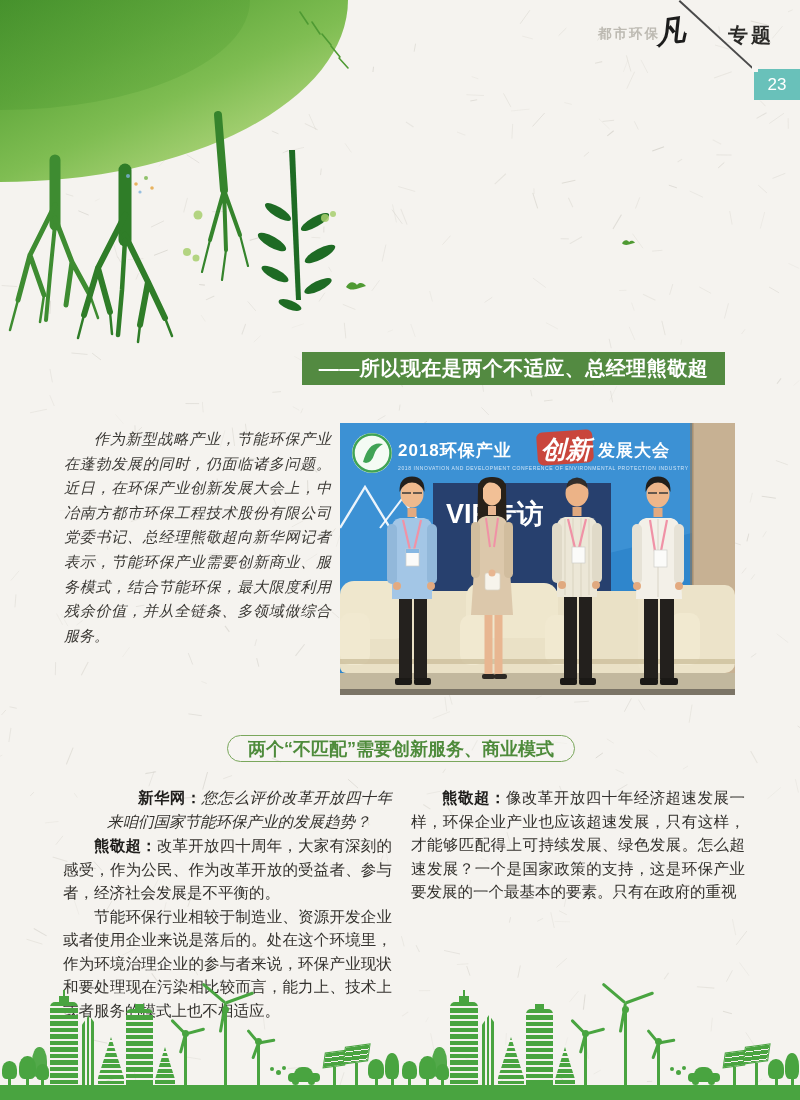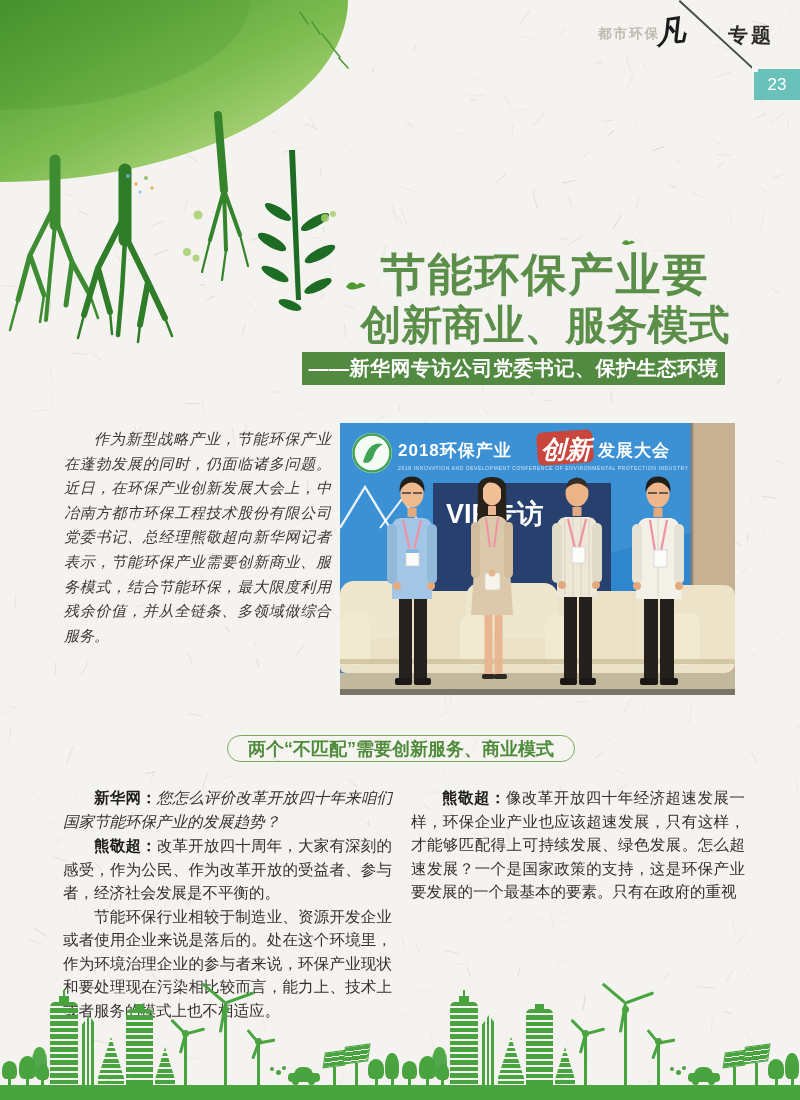--- a/index.html
+++ b/index.html
@@ -38,21 +38,21 @@
   .intro p{margin:0;text-indent:2em;}
   
   .photo{left:340px;top:423px;width:395px;height:272px;z-index:2;}
   
   .pill{left:227px;top:735px;width:346px;height:25px;border:1.5px solid #7aa75c;border-radius:14px;
         color:#4e8b3b;font-size:18px;font-weight:bold;display:flex;align-items:center;
         justify-content:center;white-space:nowrap;z-index:2;background:rgba(255,255,255,.15);}
   
   .col{z-index:2;font-size:15.5px;line-height:23.5px;color:#33312d;text-align:justify;}
   .col p{margin:0;text-indent:2em;}
-  .col .q{font-family:"DejaVu Serif",serif;font-style:italic;}
+  .col .q{font-family:"DejaVu Serif",serif;font-style:italic;margin-left:44px;}
   .col .a{font-family:"DejaVu Serif",serif;}
   .col b{font-family:"Liberation Sans",sans-serif;font-style:normal;font-weight:bold;color:#1e1d1b;}
   .colL{left:63px;top:786px;width:329px;}
   .colR{left:411px;top:786px;width:334px;}
   
   .skyline{left:0;bottom:0;width:800px;height:110px;z-index:2;}
   .ground{position:absolute;left:0;bottom:0;width:800px;height:15px;background:#49a440;}
   .city-block{position:absolute;left:0;bottom:15px;width:400px;height:95px;}
   .cy{position:absolute;bottom:0;background:repeating-linear-gradient(to bottom,#49a440 0 4.5px,rgba(0,0,0,0) 4.5px 6.5px);
       border-radius:5px 5px 0 0;}
@@ -550,25 +550,21 @@
     </g>
   </svg>
 
   <div class="abs brand">都市环保</div>
   <div class="abs brand-glyph">凡</div>
   <div class="abs diag"></div>
   <div class="abs tab">专题</div>
   <div class="abs pagebox">23</div>
   <div class="abs pagebox-sq"></div>
 
-  <div class="abs title-wrap">
-    <div class="t1">节能环保产业要</div>
-    <div class="t2">创新商业、服务模式</div>
-  </div>
-  <div class="abs subbar">——新华网专访公司党委书记、保护生态环境</div>
+  <div class="abs subbar">——所以现在是两个不适应、总经理熊敬超</div>
   <svg class="abs bird" style="left:346px;top:279px" width="20" height="12" viewBox="0 0 20 12">
     <path d="M0,8 C3,2 8,2 11,6 C13.5,3 17,3.5 20,7 L12,9.5 C6,11.5 2.5,10.5 0,8 Z" fill="#4f9a33"></path>
   </svg>
   <svg class="abs bird" style="left:622px;top:238px" width="13" height="8" viewBox="0 0 20 12">
     <path d="M0,8 C3,2 8,2 11,6 C13.5,3 17,3.5 20,7 L12,9.5 C6,11.5 2.5,10.5 0,8 Z" fill="#4f9a33"></path>
   </svg>
 
   <div class="abs intro">
     <p>作为新型战略产业，节能环保产业在蓬勃发展的同时，仍面临诸多问题。近日，在环保产业创新发展大会上，中冶南方都市环保工程技术股份有限公司党委书记、总经理熊敬超向新华网记者表示，节能环保产业需要创新商业、服务模式，结合节能环保，最大限度利用残余价值，并从全链条、多领域做综合服务。</p>
   </div>

